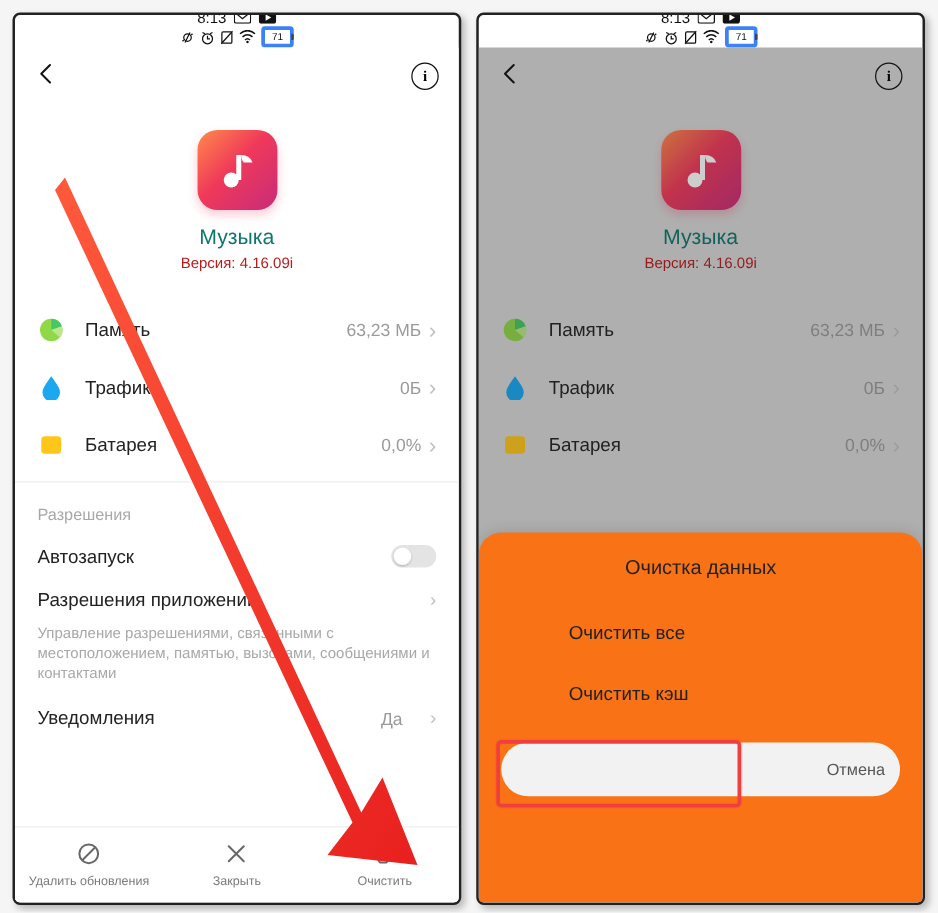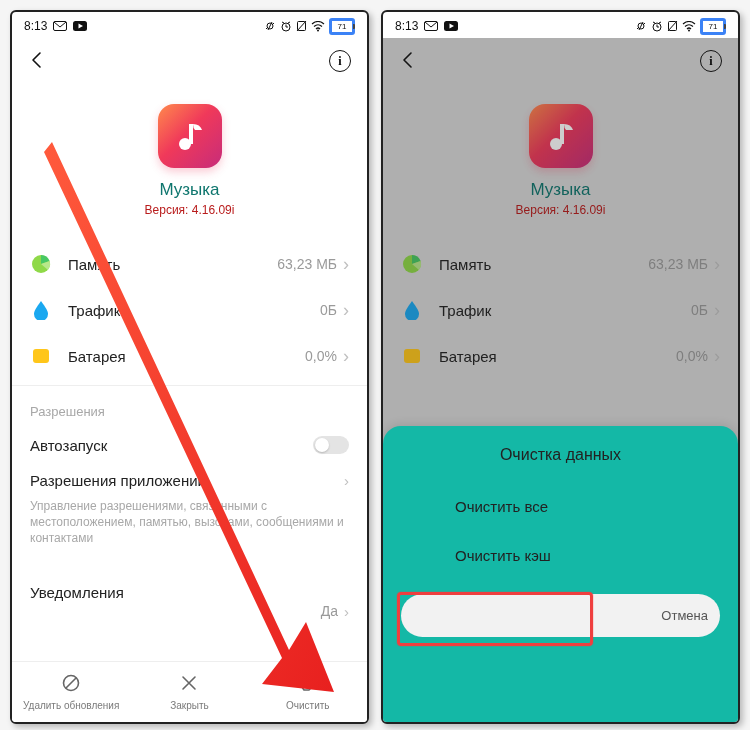--- a/index.html
+++ b/index.html
@@ -25,26 +25,27 @@
     display: flex;
     flex-direction: column;
   }
   .phone.dimmed .body-area {
     filter: brightness(0.82) contrast(0.95);
     background: #d9d9d9;
   }
   .status-bar {
     height: 24px;
     display: flex;
-    justify-content: space-between;
+    justify-content: flex-end;
     align-items: center;
     padding: 2px 12px 0 12px;
     font-size: 12px;
     color: #111;
     font-weight: 500;
+    flex-direction: column;
   }
   .status-left { display: flex; align-items: center; gap: 6px; }
   .status-right { display: flex; align-items: center; gap: 4px; }
   .small-icon { display: inline-flex; align-items: center; }
   .hdr {
     height: 46px;
     display: flex;
     align-items: center;
     justify-content: space-between;
     padding: 0 16px;
@@ -118,21 +119,21 @@
   .bb-item {
     flex:1; display:flex; flex-direction:column; align-items:center; justify-content:center;
     gap:3px; color:#7a7a7a; font-size:10px;
   }
   .bb-icon { font-size:18px; color:#666; }
   
   .arrow-svg { position:absolute; top:44px; left:22px; width:310px; height:640px; pointer-events:none; z-index:5;}
   
   .overlay {
     position:absolute; left:0; right:0; bottom:0;
-    background:#14b8a6; border-radius: 18px 18px 0 0;
+    background:#f97316; border-radius: 18px 18px 0 0;
     padding: 16px 0 12px 0;
     box-shadow: 0 -2px 10px rgba(0,0,0,0.1);
     z-index:3;
   }
   .ov-title { text-align:center; font-size:16px; font-weight:500; color:#222; padding: 4px 0 18px 0;}
   .ov-item { padding: 16px 24px; font-size:15px; color:#222;margin-left:48px; }
   .ov-cancel {
     margin: 14px 18px 6px 18px; padding: 14px 12px;
     text-align:right; font-size:13px; color:#555;
     background:#f2f2f2; border-radius: 26px;
@@ -271,21 +272,21 @@
     </div>
 
     <div class="sub-row">
       <span>Разрешения приложений</span>
       <span class="chev" style="color:#c0c0c0;">›</span>
     </div>
     <div class="sub-desc">Управление разрешениями, связанными с местоположением, памятью, вызовами, сообщениями и контактами</div>
 
     <div class="sub-row">
       <span>Уведомления</span>
-      <span style="display:flex;align-items:center;gap:6px;margin-top:37px;">
+      <span style="display:flex;align-items:flex-end;gap:22px;">
         <span style="color:#9a9a9a;font-size:14px;">Да</span>
         <span class="chev" style="color:#c0c0c0;">›</span>
       </span>
     </div>
 
     <div class="bottom-bar">
       <div class="bb-item">
         <span class="bb-icon">
           <svg width="18" height="18" viewBox="0 0 18 18">
               <circle cx="9" cy="9" r="7.5" stroke="#666" stroke-width="1.6" fill="none"></circle>

